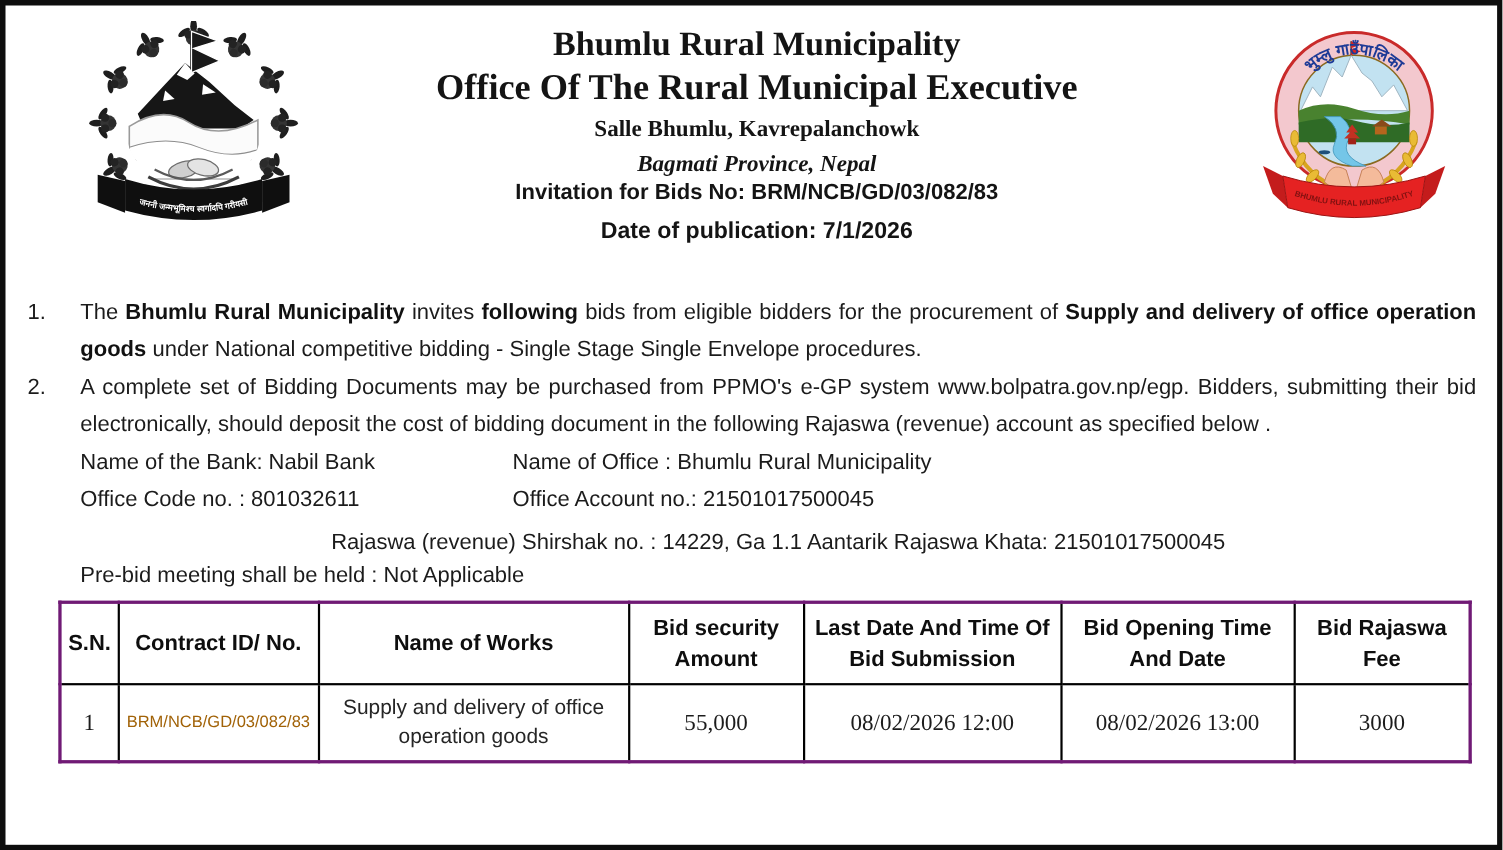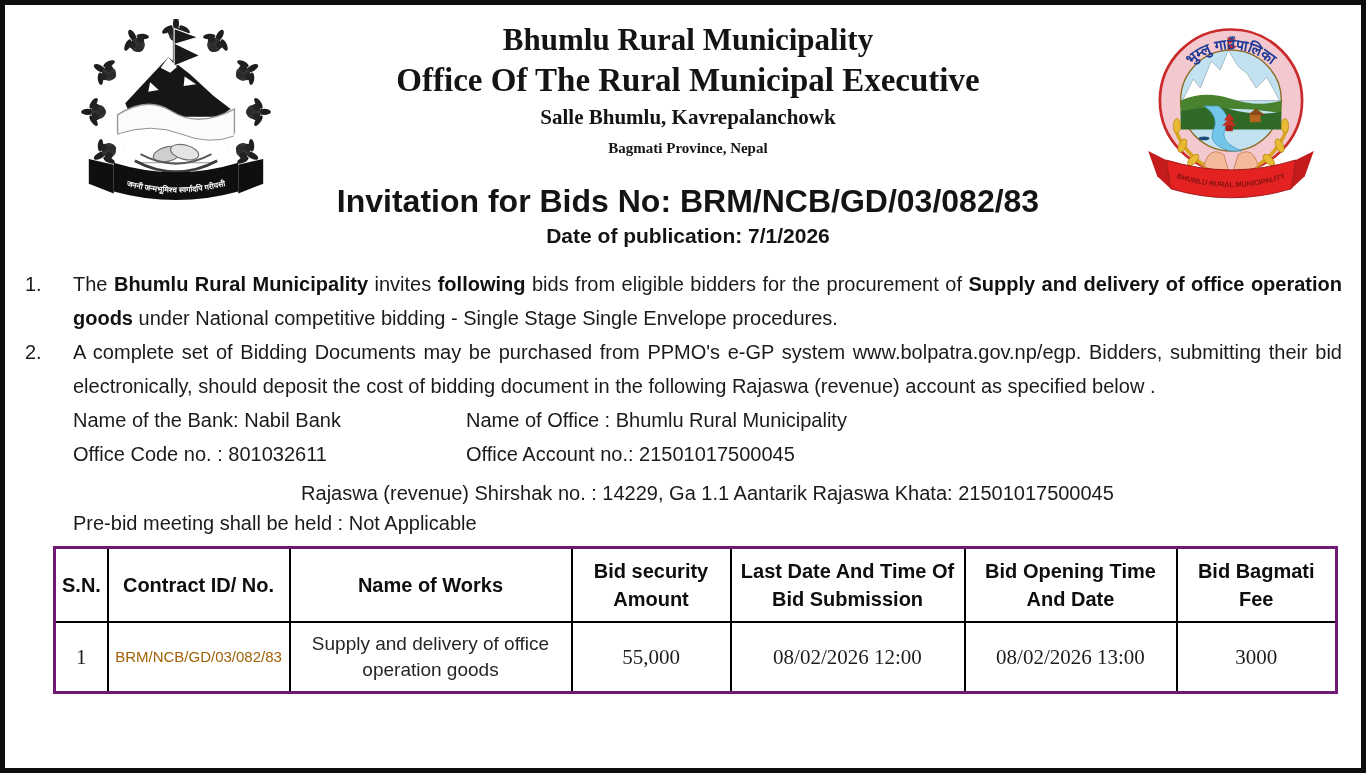--- a/index.html
+++ b/index.html
@@ -15,22 +15,22 @@
   }
 
   
   .header-block {
     position: absolute; left: 283px; top: 18px; width: 800px;
     text-align: center;
   }
   .h-muni   { font-family:"Liberation Serif",serif; font-weight:bold; font-size:31px; line-height:34px; }
   .h-office { font-family:"Liberation Serif",serif; font-weight:bold; font-size:33px; line-height:28px; margin-top:9px; }
   .h-addr   { font-family:"Liberation Serif",serif; font-weight:bold; font-size:21px; line-height:23px; margin-top:12px; }
-  .h-prov   { font-family:"Liberation Serif",serif; font-weight:bold; font-size:15px; line-height:23px; margin-top:8px; }
-  .h-invite { font-weight:bold; font-size:32px; line-height:30px; margin-top:26px; }
+  .h-prov   { font-family:"Liberation Serif",serif; font-weight:bold; font-size:21px; line-height:23px; margin-top:8px;font-style:italic; }
+  .h-invite { font-weight:bold; font-size:20px; line-height:30px; }
   .h-date   { font-weight:bold; font-size:21px; line-height:23px; margin-top:8px; }
 
   .logo-left  { position:absolute; left:70px;  top:14px; width:202px; height:206px; }
   .logo-right { position:absolute; left:1136px; top:14px; width:180px; height:192px; }
   .logo-left svg, .logo-right svg { width:100%; height:100%; display:block; }
 
   
   .content { position:absolute; left:20px; top:262px; right:19px; font-size:20px; line-height:34px; color:#1b1b1b; }
   .para { display:flex; }
   .para .num { width:48px; flex:none; }
@@ -211,21 +211,21 @@
           <col style="width:160px">
       </colgroup>
       <thead>
         <tr>
           <th>S.N.</th>
           <th>Contract ID/ No.</th>
           <th>Name of Works</th>
           <th>Bid security Amount</th>
           <th>Last Date And Time Of Bid Submission</th>
           <th>Bid Opening Time And Date</th>
-          <th>Bid Bagmati Fee</th>
+          <th>Bid Rajaswa Fee</th>
         </tr>
       </thead>
       <tbody>
         <tr>
           <td class="cell-serif">1</td>
           <td class="cell-contract">BRM/NCB/GD/03/082/83</td>
           <td class="cell-sans">Supply and delivery of office operation goods</td>
           <td class="cell-serif">55,000</td>
           <td class="cell-serif">08/02/2026 12:00</td>
           <td class="cell-serif">08/02/2026 13:00</td>

